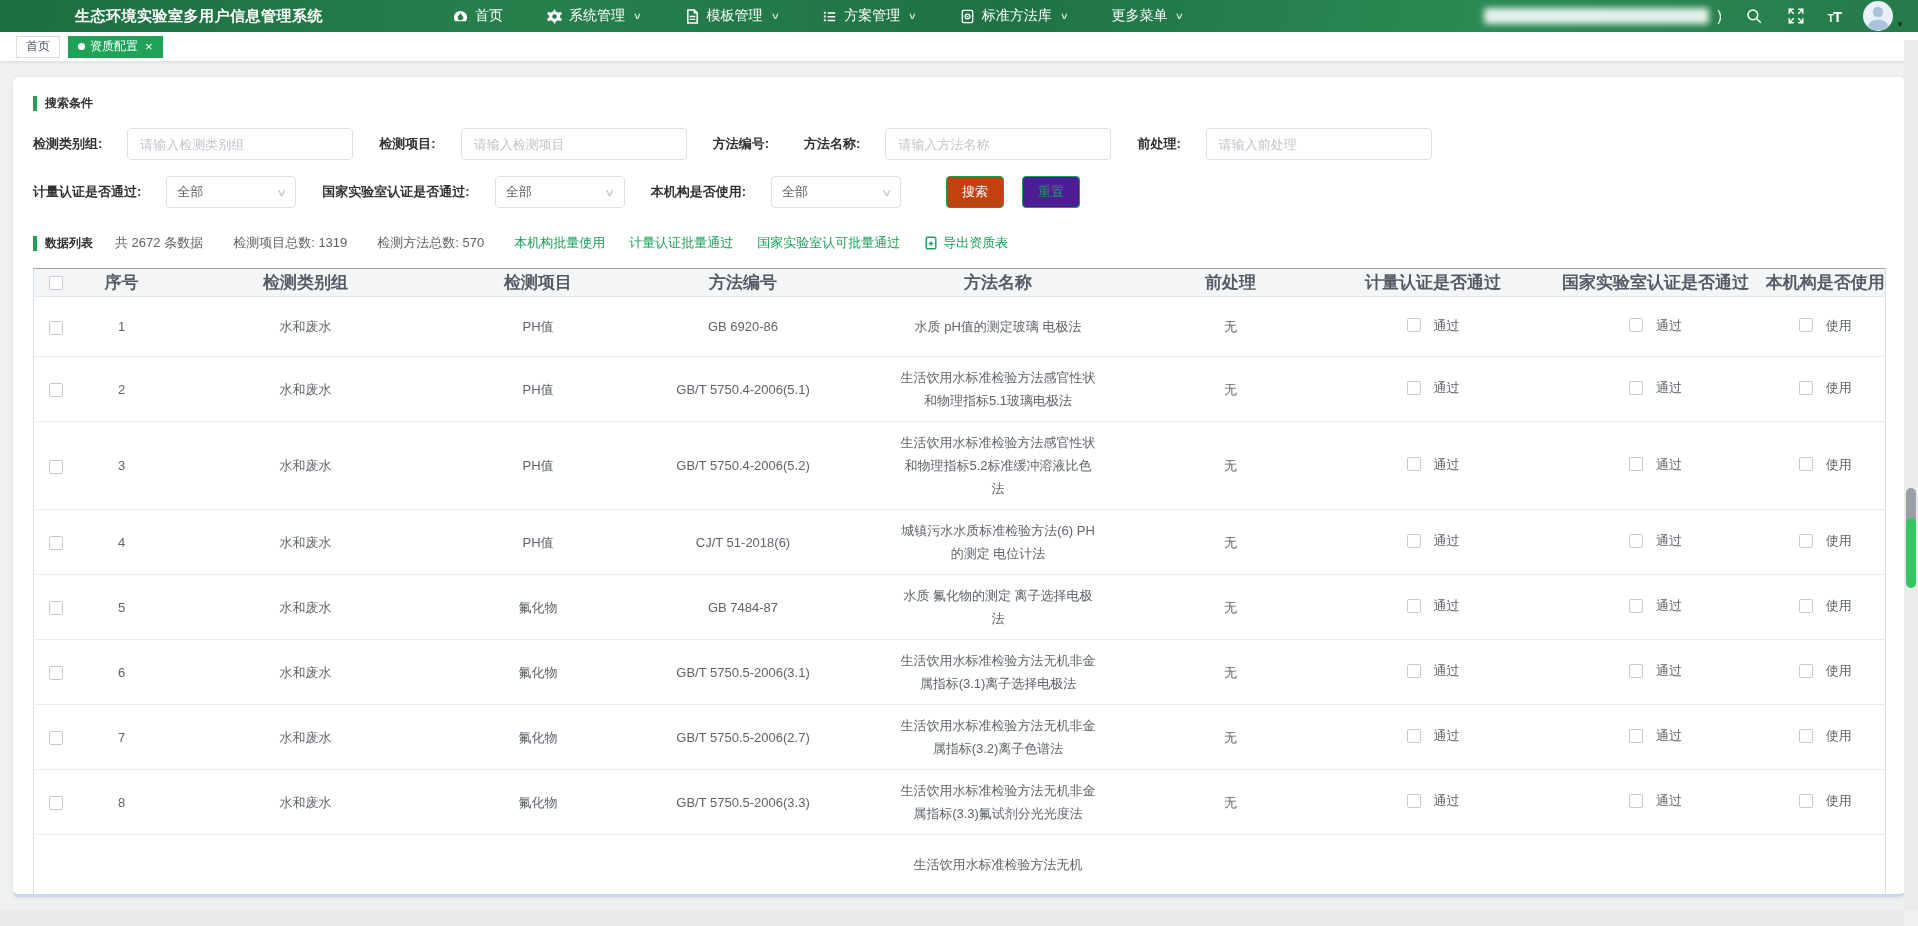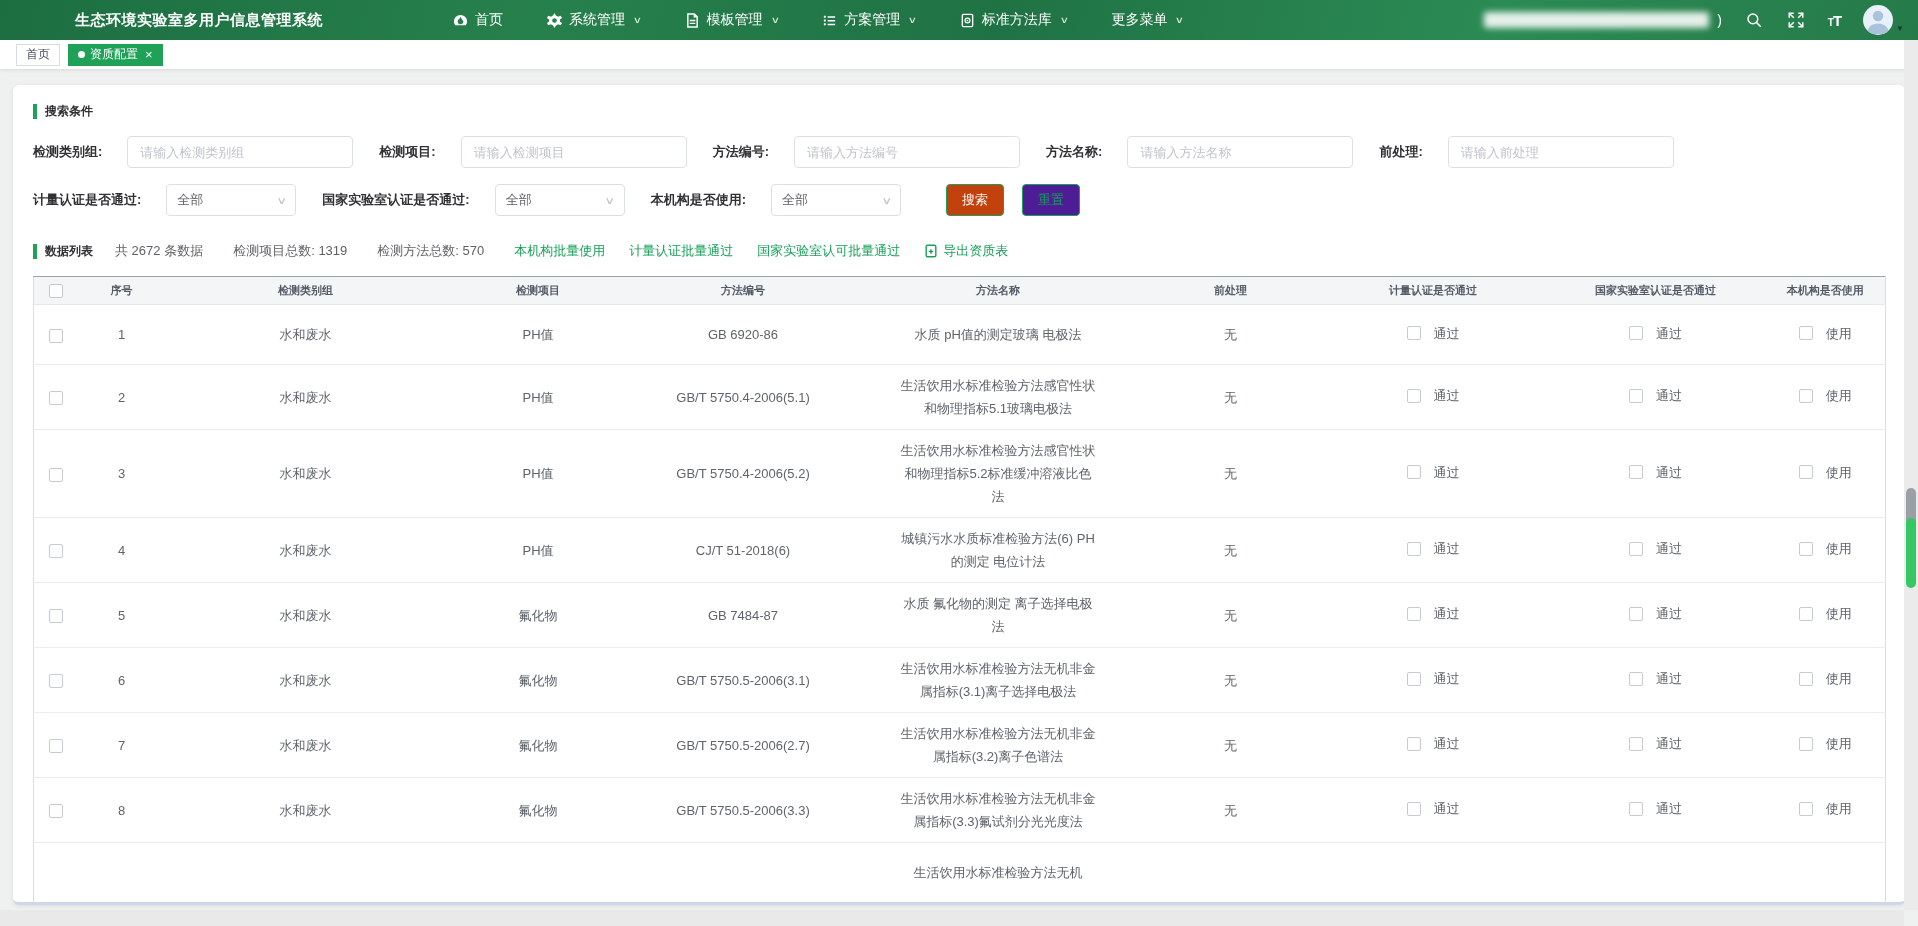--- a/index.html
+++ b/index.html
@@ -1,20 +1,20 @@
 <!DOCTYPE html>
 <html><head>
 <meta charset="utf-8">
 <style>
   * { margin:0; padding:0; box-sizing:border-box; }
   html,body { width:1918px; height:926px; overflow:hidden; }
   body { font-family:"Liberation Sans","DejaVu Sans",sans-serif; background:#eef1ef; position:relative; }
 
   
-  .navbar { height:40px; display:flex; align-items:center; color:#fff;
+  .navbar { height:32px; display:flex; align-items:center; color:#fff;
     background:linear-gradient(105deg,#1c6e41 0%,#26804c 28%,#1f7244 52%,#2b8b54 78%,#257a49 100%);
     padding:0 14px 0 0; position:relative; z-index:5; }
   .nav-title { font-size:15px; font-weight:bold; margin-left:75px; letter-spacing:.5px; white-space:nowrap; }
   .nav-menus { display:flex; align-items:center; margin-left:130px; gap:44px; }
   .menu-item { display:flex; align-items:center; gap:7px; font-size:14px; cursor:pointer; white-space:nowrap; }
   .menu-item svg { width:15px; height:15px; fill:#fff; display:block; }
   .chev { font-size:9px; opacity:.85; transform:scaleX(1.4); display:inline-block; margin-left:2px; }
   .nav-right { margin-left:auto; display:flex; align-items:center; gap:22px; }
   .masked-name { width:225px; height:16px; border-radius:3px; background:rgba(255,255,255,.88); filter:blur(3px); }
   .mask-suffix { color:#fff; font-size:14px; margin-left:-14px; }
@@ -63,21 +63,21 @@
   .list-head .sec-title { margin-right:22px; }
   .stat { margin-right:30px; white-space:nowrap; }
   .glink { color:#18a058; text-decoration:none; margin-right:24px; white-space:nowrap; cursor:pointer; }
   .export { display:flex; align-items:center; gap:5px; color:#18a058; cursor:pointer; }
   .export svg { width:14px; height:14px; stroke:#18a058; fill:none; stroke-width:1.6; }
 
   
   .tbl-wrap { margin-top:16px; }
   table { width:100%; border-collapse:collapse; table-layout:fixed;
     border-left:1px solid #d7dee9; border-right:1px solid #d7dee9; border-top:1px solid #9da3ab; }
-  thead th { background:#f4f5f7; height:28px; font-size:11px; font-weight:bold; color:#555b66;
+  thead th { background:#f4f5f7; height:28px; font-size:17px; font-weight:bold; color:#555b66;
     border-bottom:1px solid #e4e7ee; text-align:center; }
   tbody tr { height:60px; }
   tbody td { font-size:13px; color:#5f646b; text-align:center; vertical-align:middle;
     border-bottom:1px solid #e9edf3; padding:9px 6px; line-height:23px; background:#fff; }
   td.namecell { padding:9px 45px; }
   .cb { width:14px; height:14px; border:1px solid #c6cbd3; border-radius:2px; background:#fff;
     display:inline-block; vertical-align:middle; cursor:pointer; }
   thead .cb { background:#fff; }
   .cbgroup { display:inline-flex; align-items:center; gap:13px; }
 
@@ -195,21 +195,20 @@
       <div class="fgroup">
         <label>检测类别组:</label>
         <input placeholder="请输入检测类别组" style="">
       </div>
       <div class="fgroup">
         <label>检测项目:</label>
         <input placeholder="请输入检测项目" style="">
       </div>
       <div class="fgroup">
         <label>方法编号:</label>
-        <input placeholder="请输入方法编号" style="">
       </div>
       <div class="fgroup">
         <label>方法名称:</label>
         <input placeholder="请输入方法名称" style="">
       </div>
       <div class="fgroup">
         <label>前处理:</label>
         <input placeholder="请输入前处理" style="">
       </div>
     </div>

